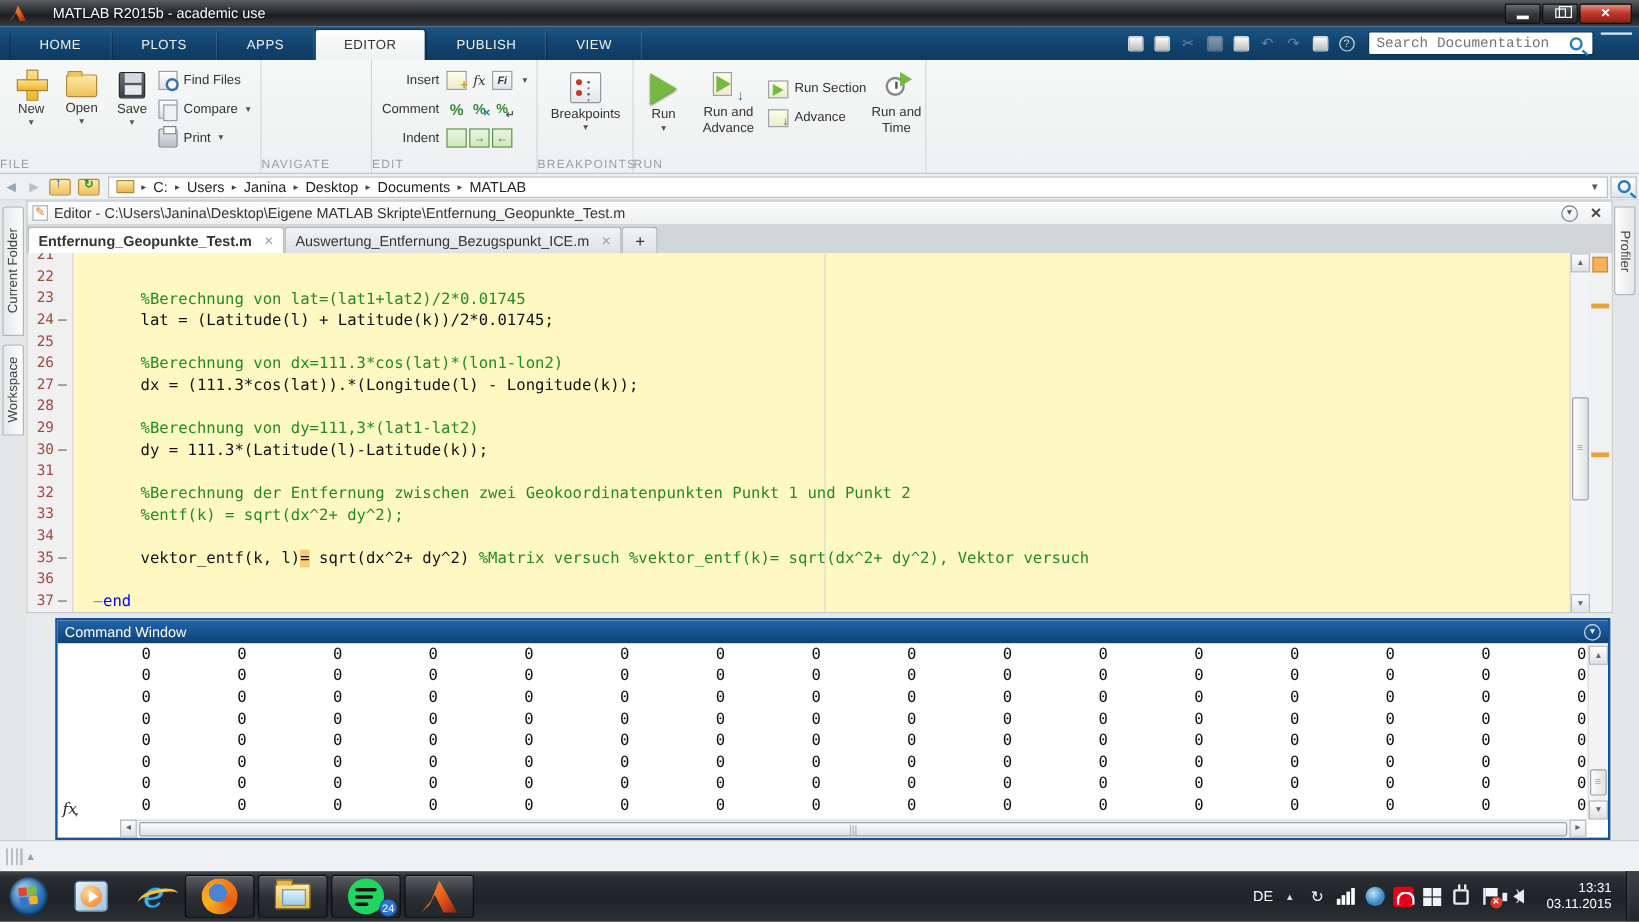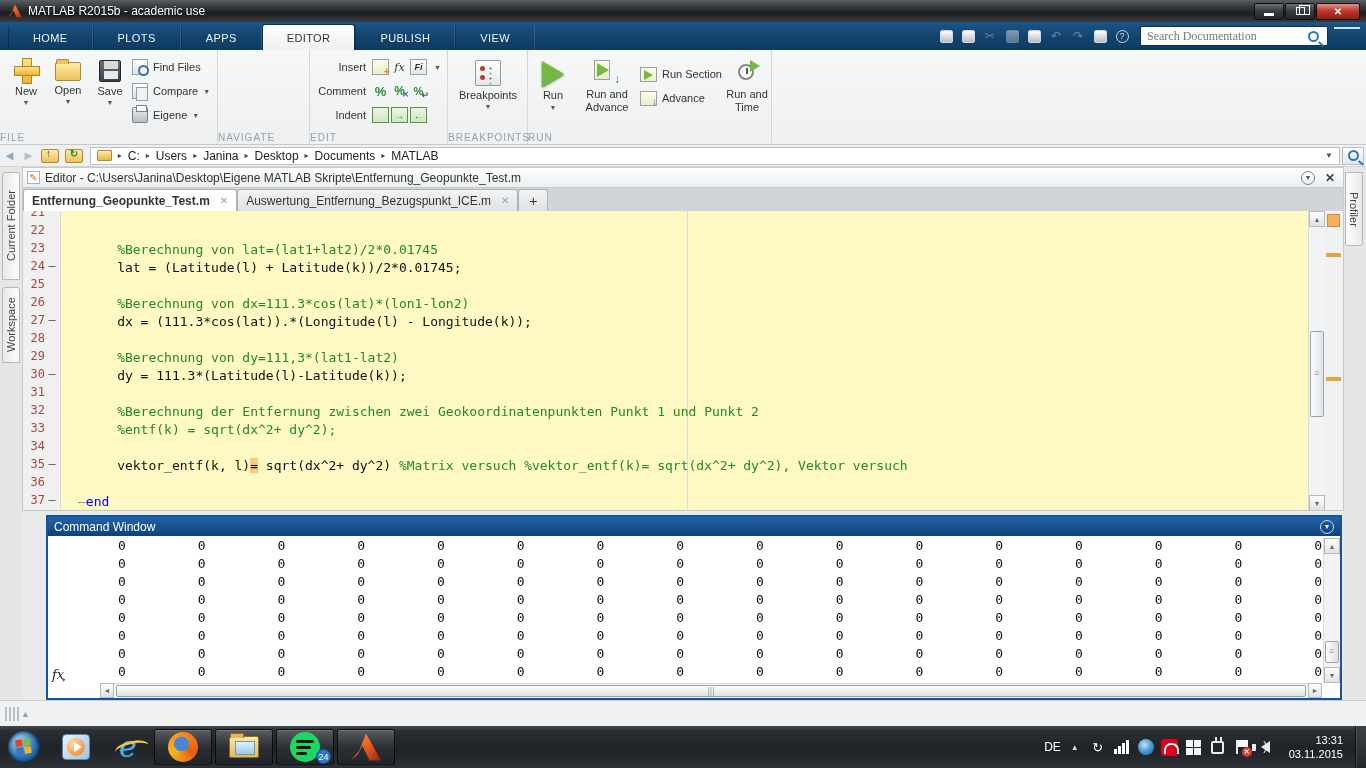--- a/index.html
+++ b/index.html
@@ -3,21 +3,21 @@
 <meta charset="utf-8">
 <style>
   html,body{margin:0;padding:0;background:#222;}
   *{box-sizing:border-box;}
   .stage{position:relative;width:1366px;height:768px;overflow:hidden;
          font-family:"Liberation Sans",sans-serif;background:#e8eaec;}
 
   
   .titlebar{position:absolute;left:0;top:0;width:1366px;height:22px;
     background:linear-gradient(180deg,#5a5d60 0%,#2e3134 40%,#1c1e20 60%,#3a3d40 100%);
-    display:flex;align-items:center;color:#fff;font-size:12px;}
+    display:flex;align-items:center;color:#fff;font-size:12px;gap:16px;}
   .ml-logo{width:14px;height:13px;margin:0 6px 0 8px;
     background:linear-gradient(135deg,#f9a13a,#e2541b 60%,#8e1f0e);
     clip-path:polygon(50% 0,100% 100%,62% 100%,38% 45%,22% 78%,0 100%,28% 62%);}
   .tb-title{flex:1;text-shadow:0 1px 2px #000;}
   .winbtns{display:flex;margin-right:6px;}
   .winbtn{height:17px;border:1px solid #111;border-radius:2px;margin-left:1px;
     background:linear-gradient(180deg,#6c6f72,#3a3d40 45%,#232527);
     color:#fff;display:flex;align-items:center;justify-content:center;font-size:10px;}
   .winbtn.min{width:30px}.winbtn.max{width:30px}.winbtn.close{width:44px;
     background:linear-gradient(180deg,#e09086,#c0392b 45%,#8e1f12);font-weight:bold;}
@@ -35,21 +35,21 @@
   .rtab.active{background:linear-gradient(180deg,#fdfdfd,#eff1f2);color:#333;
     border-radius:3px 3px 0 0;height:26px;border:1px solid #0b3355;border-bottom:none;}
   .qat{position:absolute;right:0;top:0;height:28px;display:flex;align-items:center;}
   .qicon{width:20px;height:18px;margin-right:2px;display:flex;align-items:center;justify-content:center;
     color:#cfd8e0;font-size:12px;}
   .qbox{width:13px;height:13px;border:1px solid #cfd8e0;background:linear-gradient(180deg,#fff,#bbb);border-radius:2px;}
   .qbox.dim{opacity:.45}
   .searchbox{width:188px;height:20px;background:#fff;border:1px solid #0b3355;border-radius:2px;
     display:flex;align-items:center;margin:0 6px;}
   .searchbox input{flex:1;border:none;outline:none;font-size:12px;color:#555;padding:0 6px;
-    font-family:Liberation Serif, serif;background:transparent;}
+    font-family:Liberation Mono, monospace;background:transparent;}
   .mag{width:11px;height:11px;border:2px solid #2a7ab8;border-radius:50%;position:relative;margin-right:8px;}
   .mag:after{content:"";position:absolute;width:6px;height:2px;background:#2a7ab8;transform:rotate(40deg);left:8px;top:10px;}
   .collapse-btn{width:26px;height:18px;margin-right:6px;color:#cfe2f2;font-size:9px;
     display:flex;align-items:center;justify-content:center;border-top:2px solid #cfe2f2;}
 
   
   .ribbonbody{position:absolute;left:0;top:50px;width:1366px;height:95px;
     background:linear-gradient(180deg,#f6f7f7,#eef0f1);border-bottom:1px solid #c4c8cb;}
   .rsec{position:absolute;top:0;height:94px;border-right:1px solid #d5d8da;}
   .rsec-label{position:absolute;bottom:1px;left:0;right:0;color:#9aa0a5;
@@ -431,21 +431,21 @@
           <span class="sic sic-findfiles"></span>
           <span>Find Files</span>
         </div>
         <div class="smallbtn">
           <span class="sic sic-compare"></span>
           <span>Compare</span>
           <span class="dd">▼</span>
         </div>
         <div class="smallbtn">
           <span class="sic sic-print"></span>
-          <span>Eigene</span>
+          <span>Print</span>
           <span class="dd">▼</span>
         </div>
       </div>
       <div class="rsec-label">FILE</div>
     </div>
 
     <div class="rsec sec-nav">
       <div class="rsec-label">NAVIGATE</div>
     </div>
 

